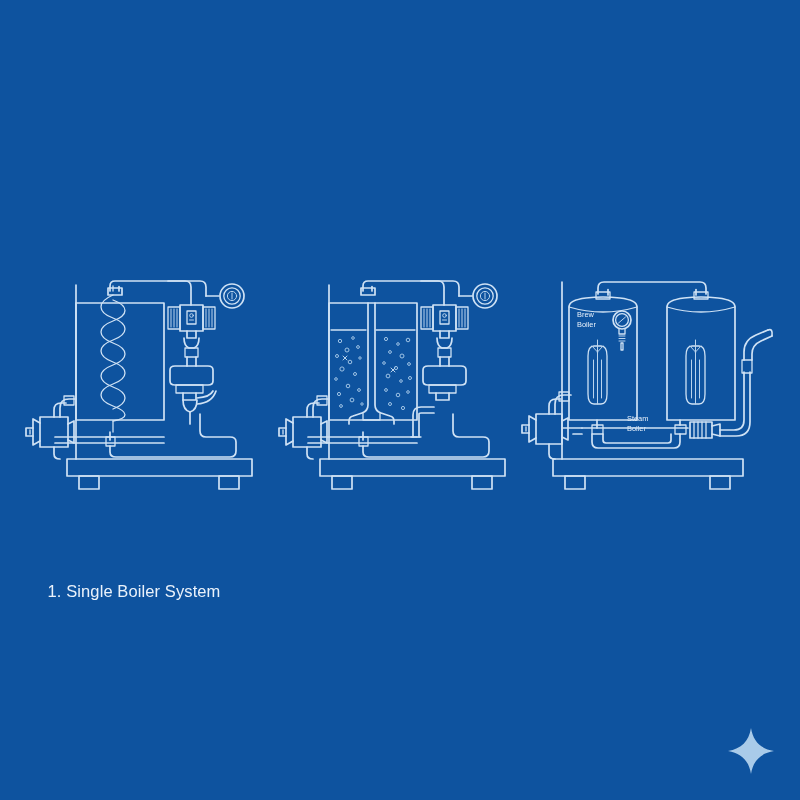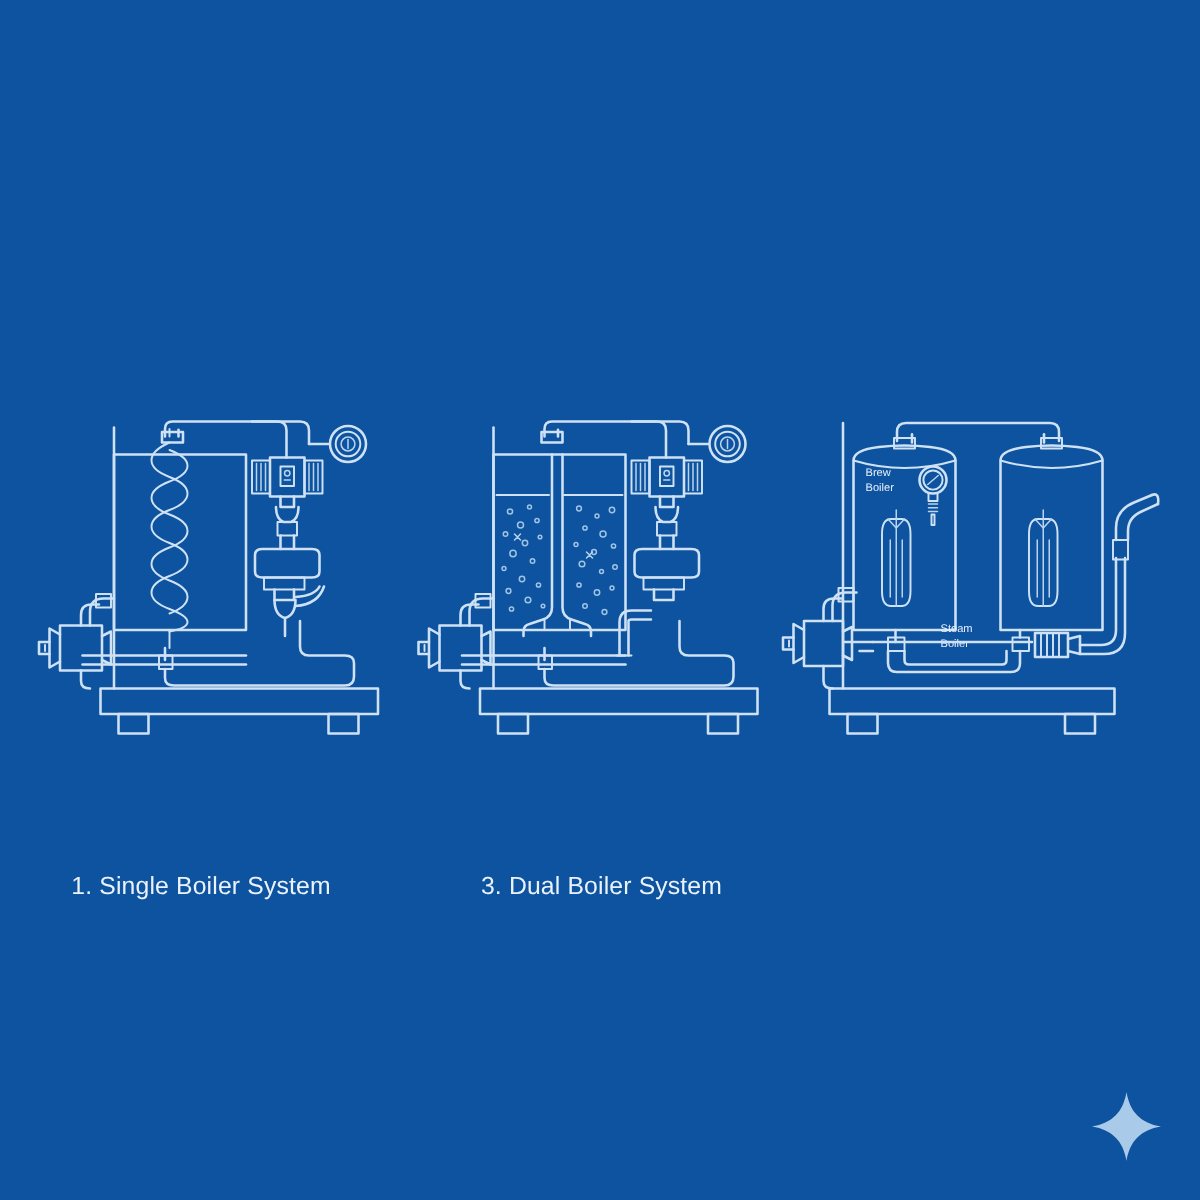--- a/index.html
+++ b/index.html
@@ -432,21 +432,20 @@
         <path class="ln" d="M549,414 L549,406 Q549,399 556,399 L561,399"></path>
         <path class="ln" d="M555,414 L555,404 Q555,395 564,395 L571,395"></path>
         <rect class="ln-thin" x="559" y="392" width="10" height="9"></rect>
         <path class="ln" d="M549,444 L549,454 Q549,459 555,459"></path>
       </g>
     </g>
   </svg>
 
   <div class="caption-row">
     <div class="caption cap-1">1. Single Boiler System</div>
-    <div class="caption cap-3">3. Dual Boiler System</div>
   </div>
 
   <div class="sparkle-wrap">
     <svg viewBox="0 0 54 54" width="54" height="54">
       <path d="M27,4 C29.2,17.4 36.6,24.8 50,27 C36.6,29.2 29.2,36.6 27,50 C24.8,36.6 17.4,29.2 4,27 C17.4,24.8 24.8,17.4 27,4 Z" fill="#a9cbe9"></path>
     </svg>
   </div>
 
 </div>
 

